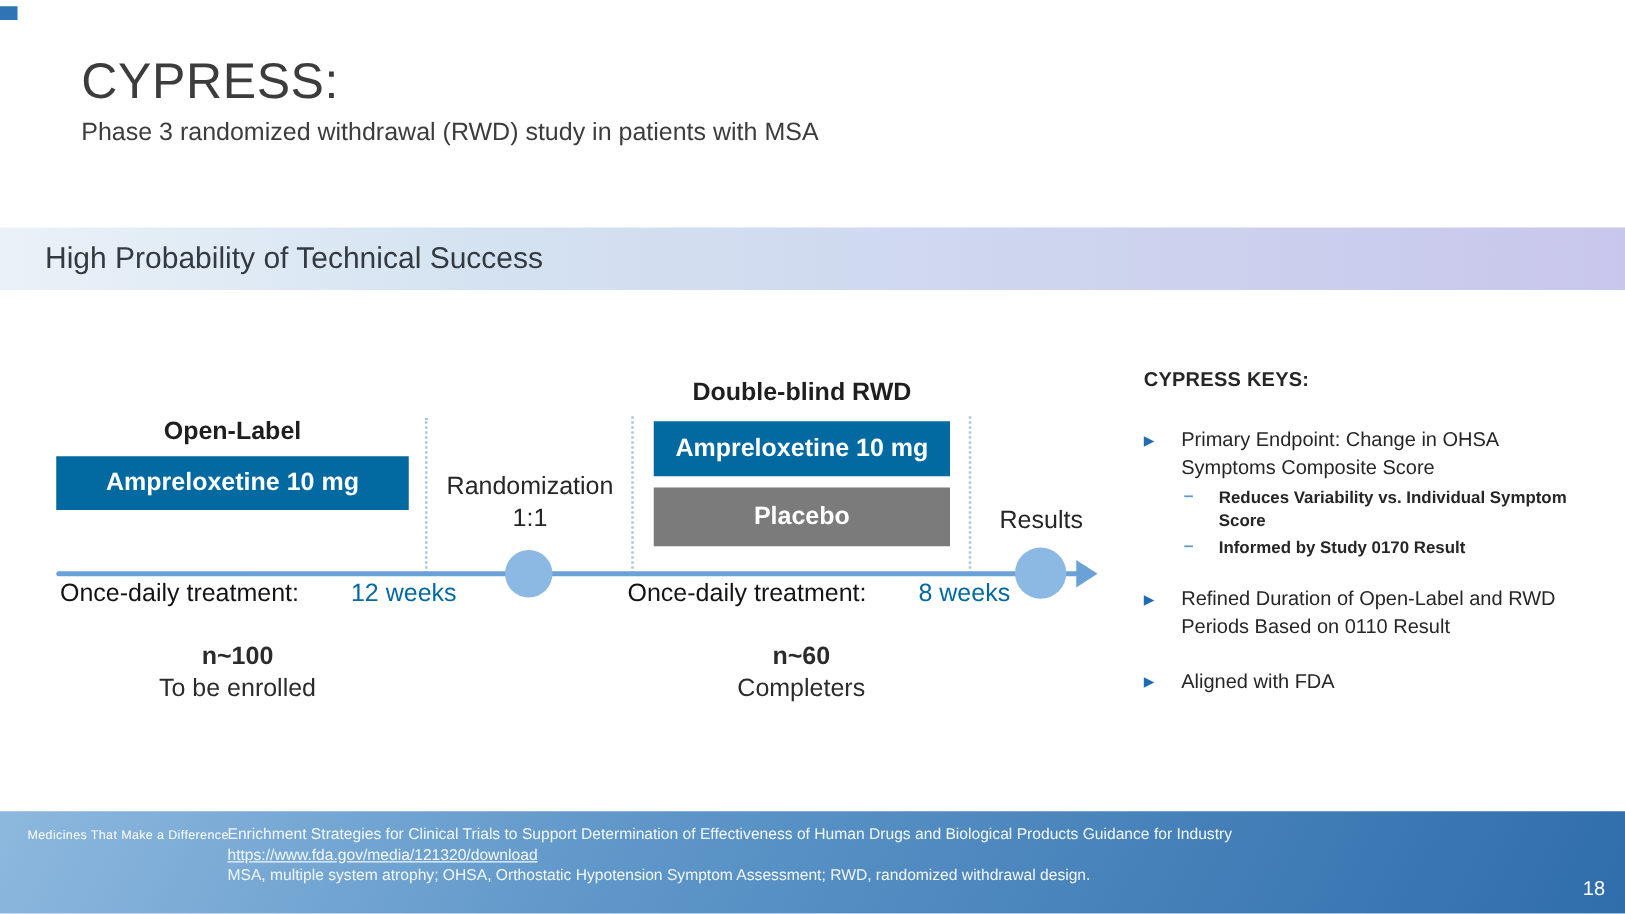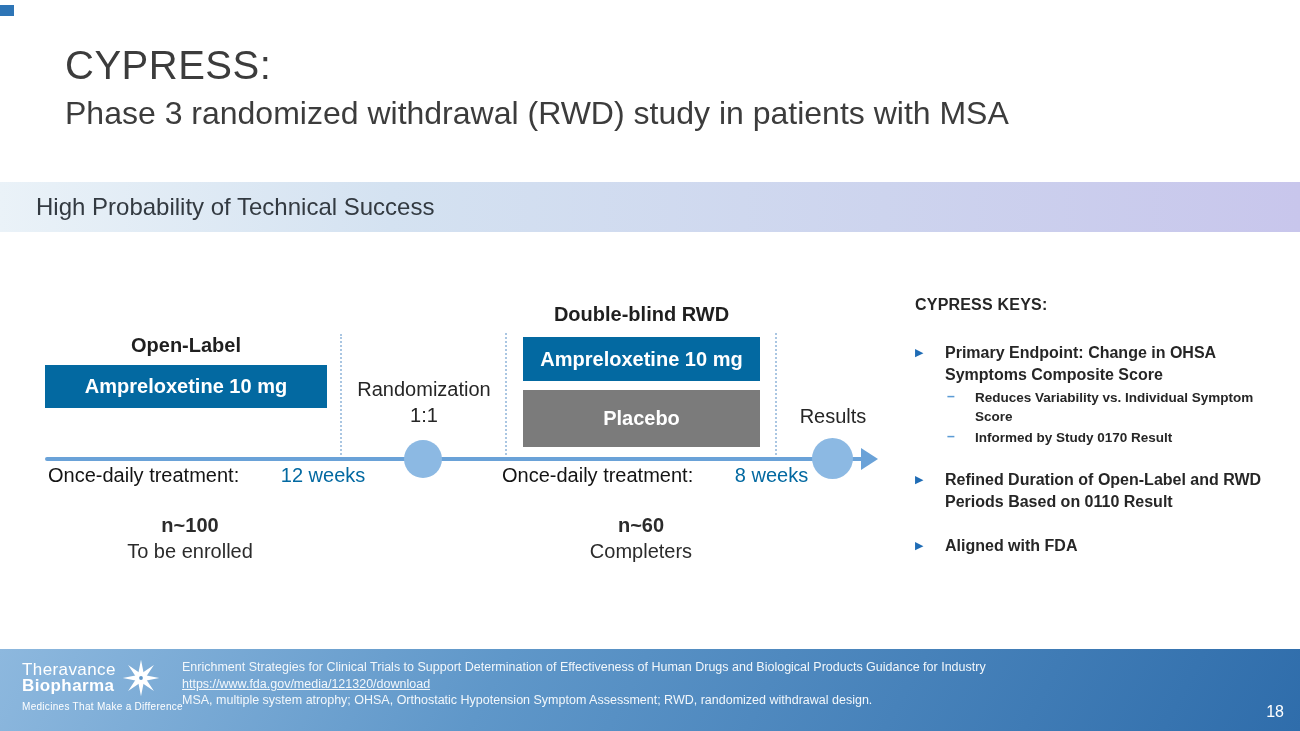--- a/index.html
+++ b/index.html
@@ -8,21 +8,21 @@
   .slide {
     position:relative; width:1300px; height:731px; margin:0 auto;
     background:#ffffff; overflow:hidden;
   }
   
   .corner-accent { position:absolute; left:0; top:5px; width:14px; height:11px; background:#2e75b6; }
 
   
   .title-block { position:absolute; left:65px; top:42px; }
   .title-line1 { font-size:40px; color:#3c3c3c; line-height:1.15; letter-spacing:0.5px; }
-  .title-line2 { font-size:32px; color:#3c3c3c; line-height:1.2; margin-top:6px; }
+  .title-line2 { font-size:20px; color:#3c3c3c; line-height:1.2; margin-top:6px; }
 
   
   .banner {
     position:absolute; left:0; top:182px; width:1300px; height:50px;
     background:linear-gradient(90deg,#eaf2f8 0%,#d4e2f1 30%,#cdd4ee 68%,#c8c6ec 100%);
     display:flex; align-items:center;
   }
   .banner-text { margin-left:36px; font-size:24px; color:#333a41; }
 
   
@@ -48,21 +48,21 @@
   .n-block { position:absolute; text-align:center; color:#2b2b2b; }
   .n-line1 { font-size:20px; font-weight:bold; line-height:26px; }
   .n-line2 { font-size:20px; line-height:27px; }
 
   
   .keys-panel { position:absolute; left:915px; top:296px; width:350px; color:#262626; }
   .keys-title { font-size:16px; font-weight:bold; letter-spacing:0.2px; }
   .bullet-row { display:flex; margin-top:28px; }
   .bullet-row.tight { margin-top:22px; }
   .bullet-marker { width:30px; flex:0 0 30px; color:#1f6cb5; font-size:11px; padding-top:4px; }
-  .bullet-text { font-size:16px; font-weight:bold; line-height:22px; }
+  .bullet-text { font-size:16px; font-weight:normal; line-height:22px; }
   .sub-row { display:flex; margin-left:32px; margin-top:2px; }
   .sub-marker { width:28px; flex:0 0 28px; color:#5b9bd5; font-size:14px; font-weight:bold; }
   .sub-text { font-size:13.5px; font-weight:bold; line-height:19px; }
 
   
   .footer {
     position:absolute; left:0; top:649px; width:1300px; height:82px;
     background:linear-gradient(118deg,#8db8de 0%,#5f97c9 38%,#2f6dab 100%);
     color:#ffffff;
   }
@@ -102,21 +102,21 @@
     <div class="dotted-divider" style="left:505px; top:93px; height:126px;"></div>
     <div class="dotted-divider" style="left:775px; top:93px; height:126px;"></div>
 
     <div class="plain-label" style="left:345px; top:136px; width:158px;">
       <div>Randomization</div>
       <div>1:1</div>
     </div>
 
     <div class="seg-header" style="left:523px; top:63px; width:237px;">Double-blind RWD</div>
     <div class="drug-box" style="left:523px; top:97px; width:237px; height:44px;">Ampreloxetine 10 mg</div>
-    <div class="drug-box placebo-box" style="left:523px; top:150px; width:237px; height:57px;">Placebo</div>
+    <div class="drug-box placebo-box" style="left:523px; top:150px; width:237px; height:47px;">Placebo</div>
 
     <div class="plain-label" style="left:787px; top:163px; width:92px;">Results</div>
 
   </div>
 
   <div class="timeline-line"></div>
   <div class="timeline-arrowhead"></div>
   <div class="timeline-dot dot-1"></div>
   <div class="timeline-dot dot-2"></div>
 
@@ -160,31 +160,20 @@
     </div>
 
     <div class="bullet-row tight">
       <div class="bullet-marker">▶</div>
       <div class="bullet-text">Aligned with FDA</div>
     </div>
   </div>
 
   <div class="footer">
     <div class="logo">
-      <div class="logo-top">
-        <div class="logo-words">
-          <div class="logo-word1">Theravance</div>
-          <div class="logo-word2">Biopharma</div>
-        </div>
-        <svg class="logo-star" viewBox="0 0 100 100">
-          <path d="M50 2 L58 42 L98 50 L58 58 L50 98 L42 58 L2 50 L42 42 Z" fill="#ffffff"></path>
-          <path d="M50 2 L58 42 L98 50 L58 58 L50 98 L42 58 L2 50 L42 42 Z" fill="#ffffff" transform="rotate(45 50 50)"></path>
-          <circle cx="50" cy="50" r="5" fill="#5f97c9"></circle>
-        </svg>
-      </div>
       <div class="logo-tagline">Medicines That Make a Difference</div>
     </div>
 
     <div class="footnotes">
       <div>Enrichment Strategies for Clinical Trials to Support Determination of Effectiveness of Human Drugs and Biological Products Guidance for Industry</div>
       <div><a class="footnote-link" href="#">https://www.fda.gov/media/121320/download</a></div>
       <div>MSA, multiple system atrophy; OHSA, Orthostatic Hypotension Symptom Assessment; RWD, randomized withdrawal design.</div>
     </div>
 
     <div class="page-number">18</div>

